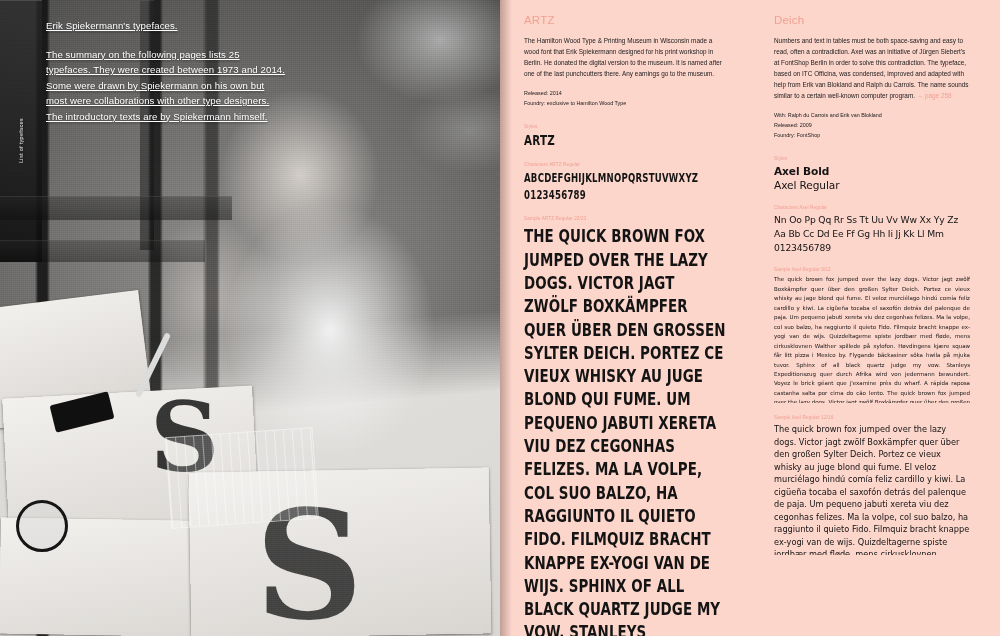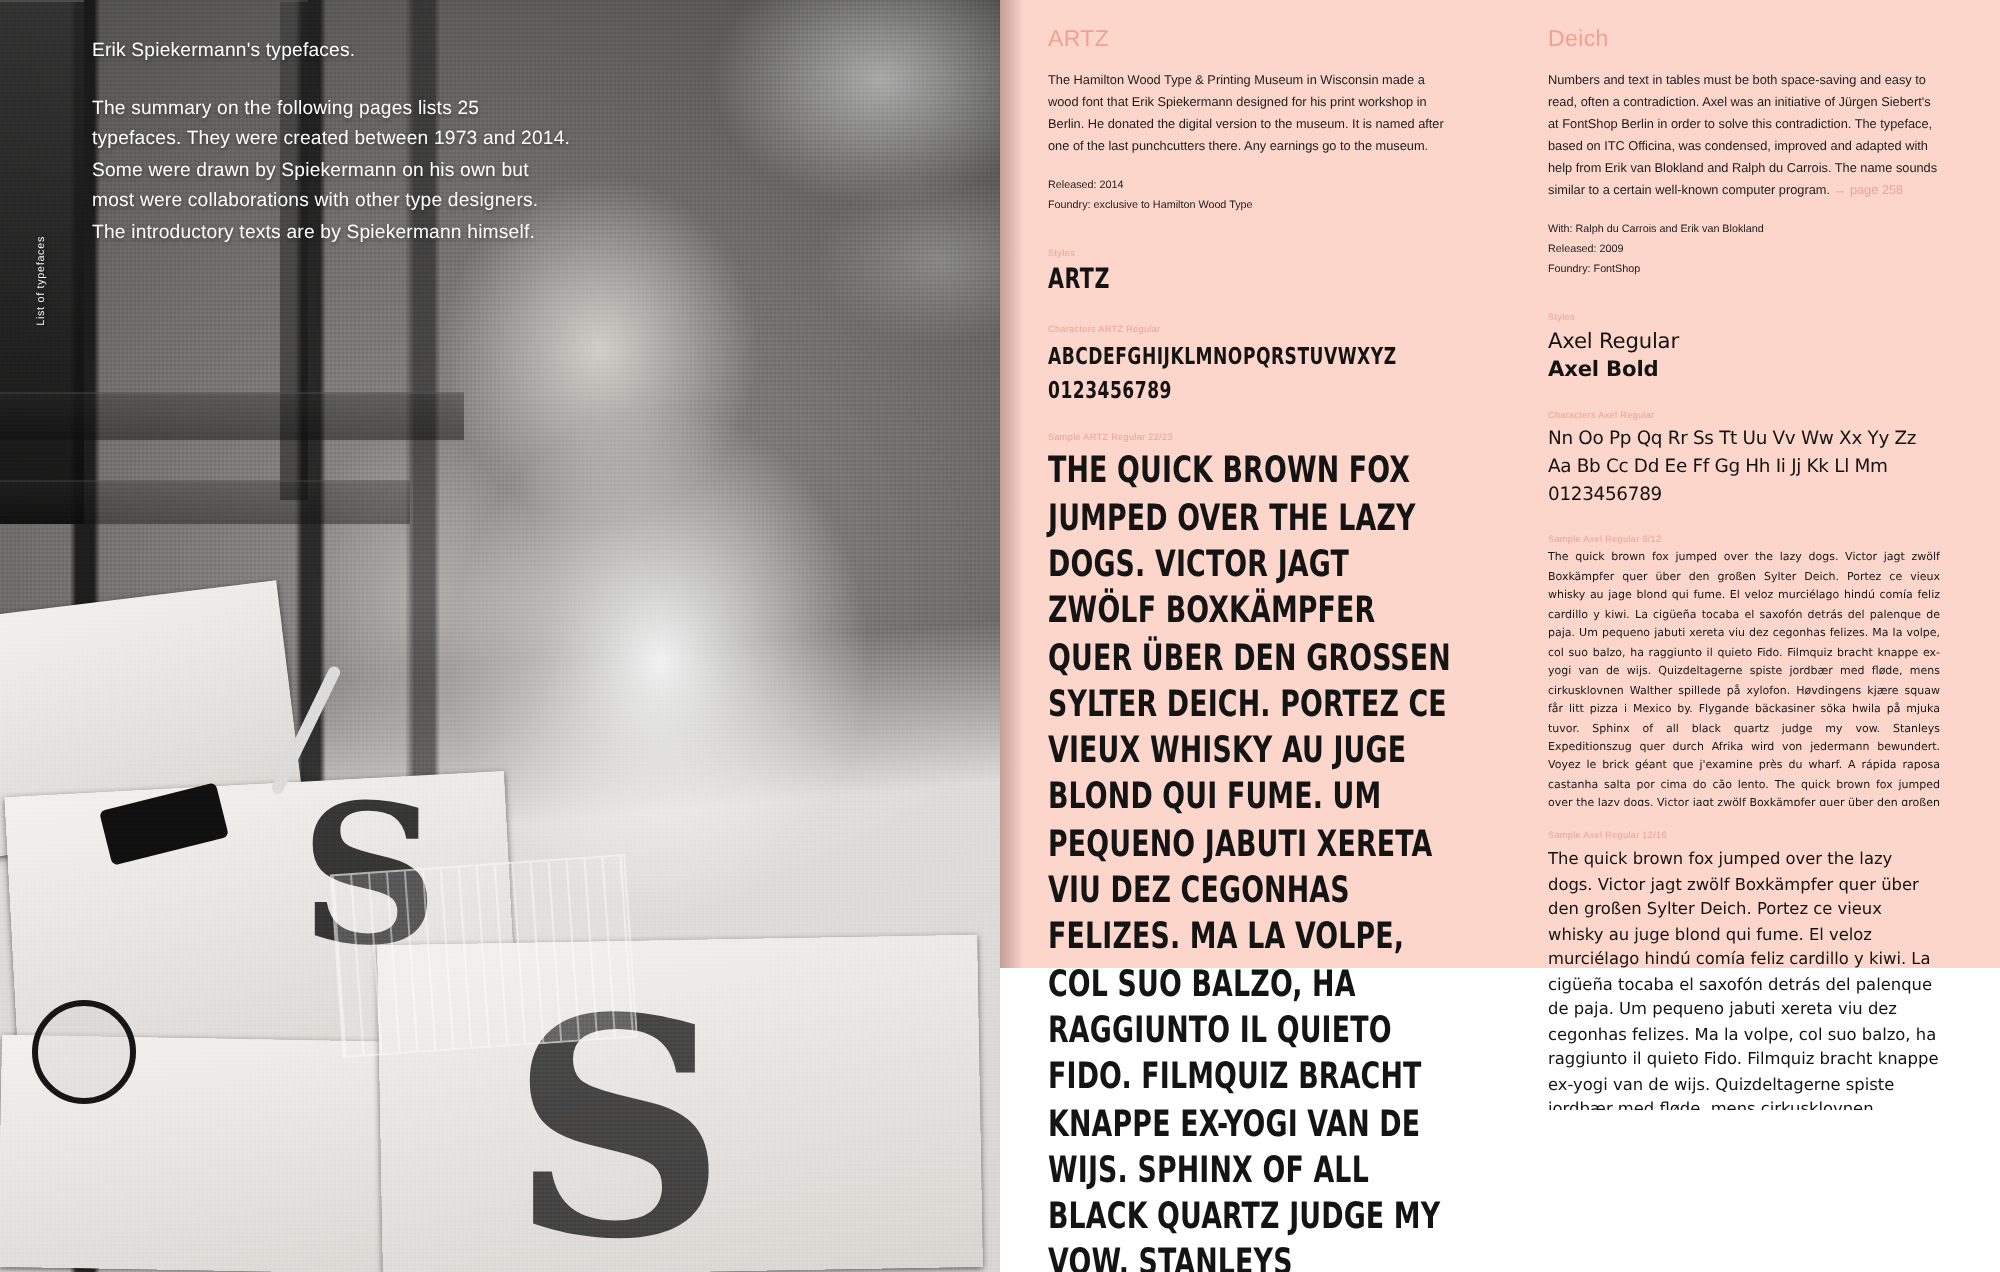--- a/index.html
+++ b/index.html
@@ -100,38 +100,38 @@
     position: absolute;
     left: 46px; top: 18px;
     width: 240px;
     color: #ffffff;
     font-size: 9.6px;
     line-height: 1.62;
     letter-spacing: .1px;
     text-shadow: 0 1px 2px rgba(0,0,0,.45);
   }
   .photo-text .lead { margin: 0 0 13px 0; }
-  .photo-text p { margin: 0; }
+  .photo-text p { margin: 0; text-decoration: underline; }
   .side-label {
     position: absolute;
     left: 18px; top: 118px;
     color: #ffffff;
     font-size: 5.4px;
     letter-spacing: .35px;
     white-space: nowrap;
     writing-mode: vertical-rl;
     transform: rotate(180deg);
     opacity: .95;
     text-shadow: 0 1px 2px rgba(0,0,0,.5);
   }
 
   
   .spec-page {
     position: relative;
-    width: 500px; height: 484px;
+    width: 500px; height: 636px;
     background: #fcd5cb;
     display: flex;
     padding: 14px 8px 16px 0;
   }
   .gutter-shadow {
     position: absolute;
     left: 0; top: 0; bottom: 0; width: 12px;
     background: linear-gradient(90deg, rgba(60,30,25,.30), rgba(60,30,25,0));
     pointer-events: none;
   }
@@ -273,22 +273,22 @@
     <div class="col">
       <h2 class="fam-title">Deich</h2>
       <p class="intro"><span>Numbers and text in tables must be both space-saving and easy to read, often a contradiction. Axel was an initiative of Jürgen Siebert's at FontShop Berlin in order to solve this contradiction. The typeface, based on ITC Officina, was condensed, improved and adapted with help from Erik van Blokland and Ralph du Carrois. The name sounds similar to a certain well-known computer program.</span> <span class="pageref">→ page 258</span></p>
       <div class="meta">
         <div>With: Ralph du Carrois and Erik van Blokland</div>
         <div>Released: 2009</div>
         <div>Foundry: FontShop</div>
       </div>
 
       <p class="label">Styles</p>
+      <p class="axel-face axel-style bold">Axel Bold</p>
       <p class="axel-face axel-style">Axel Regular</p>
-      <p class="axel-face axel-style bold">Axel Bold</p>
 
       <p class="label label-sp">Characters Axel Regular</p>
       <p class="axel-face axel-chars">Nn Oo Pp Qq Rr Ss Tt Uu Vv Ww Xx Yy Zz</p>
       <p class="axel-face axel-chars">Aa Bb Cc Dd Ee Ff Gg Hh Ii Jj Kk Ll Mm</p>
       <p class="axel-face axel-chars">0123456789</p>
 
       <p class="label label-sp">Sample Axel Regular 9/12</p>
       <div class="clip-bottom">
         <p class="axel-face axel-small">The quick brown fox jumped over the lazy dogs. Victor jagt zwölf Boxkämpfer quer über den großen Sylter Deich. Portez ce vieux whisky au jage blond qui fume. El veloz murciélago hindú comía feliz cardillo y kiwi. La cigüeña tocaba el saxofón detrás del palenque de paja. Um pequeno jabuti xereta viu dez cegonhas felizes. Ma la volpe, col suo balzo, ha raggiunto il quieto Fido. Filmquiz bracht knappe ex-yogi van de wijs. Quizdeltagerne spiste jordbær med fløde, mens cirkusklovnen Walther spillede på xylofon. Høvdingens kjære squaw får litt pizza i Mexico by. Flygande bäckasiner söka hwila på mjuka tuvor. Sphinx of all black quartz judge my vow. Stanleys Expeditionszug quer durch Afrika wird von jedermann bewundert. Voyez le brick géant que j'examine près du wharf. A rápida raposa castanha salta por cima do cão lento. The quick brown fox jumped over the lazy dogs. Victor jagt zwölf Boxkämpfer quer über den großen Sylter Deich. Portez ce vieux whisky au juge blond qui fume. El veloz murciélago hindú comía feliz cardillo y kiwi. La cigüeta tocaba el saxofón</p>
       </div>

